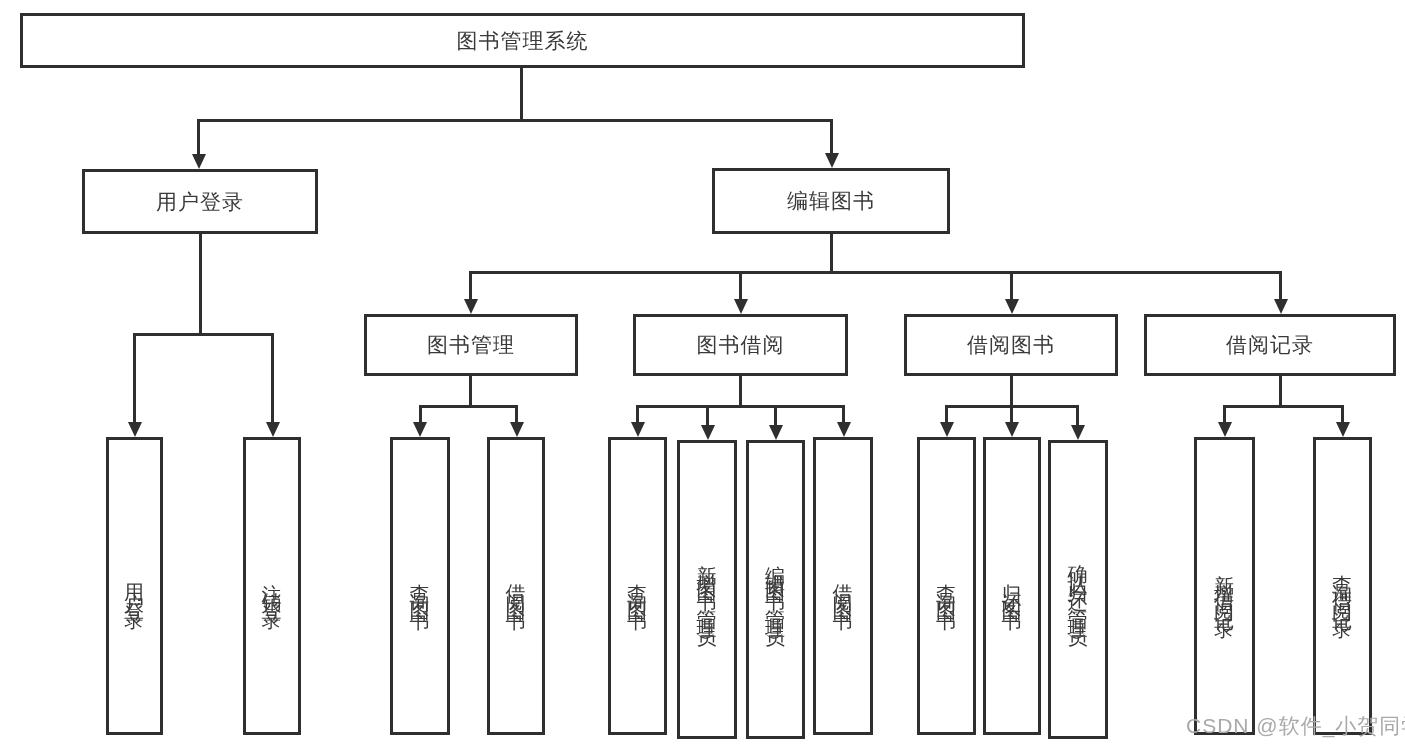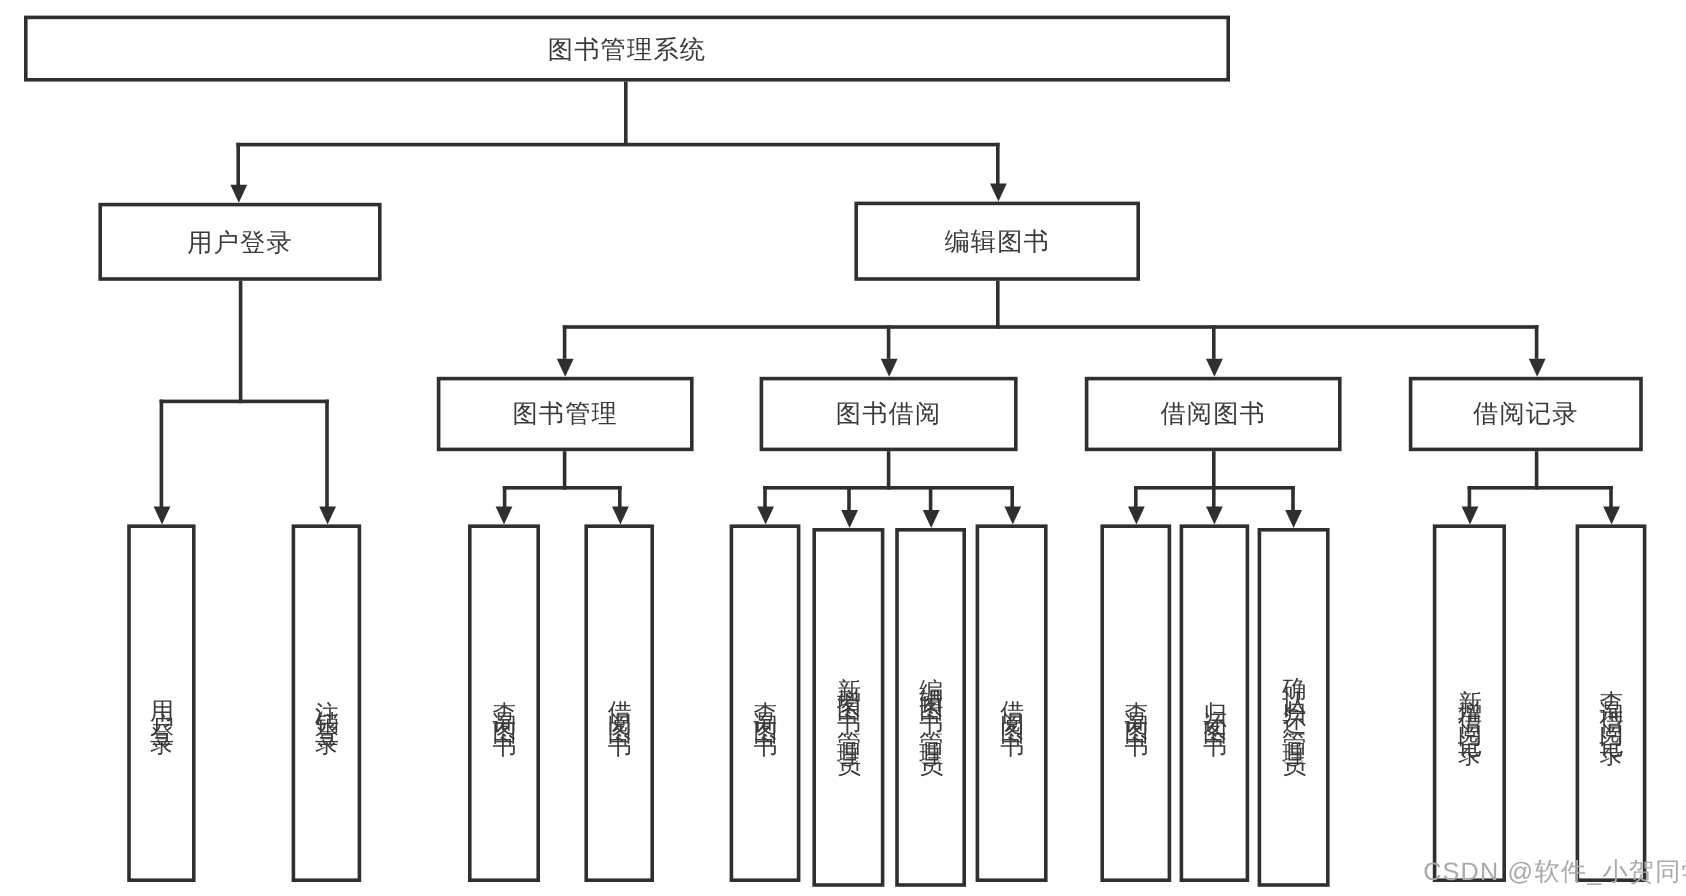--- a/index.html
+++ b/index.html
@@ -80,21 +80,21 @@
 
   <div class="box" style="left:364px;top:314px;width:214px;height:62px;">
     <span>图书管理</span>
   </div>
   <div class="box" style="left:633px;top:314px;width:215px;height:62px;">
     <span>图书借阅</span>
   </div>
   <div class="box" style="left:904px;top:314px;width:214px;height:62px;">
     <span>借阅图书</span>
   </div>
-  <div class="box" style="left:1174px;top:314px;width:195px;height:62px;">
+  <div class="box" style="left:1144px;top:314px;width:252px;height:62px;">
     <span>借阅记录</span>
   </div>
 
   <div class="v" style="left:469px;top:376px;height:32px;"></div>
   <div class="h" style="left:419px;top:405px;width:99px;"></div>
   <div class="v" style="left:419px;top:405px;height:18px;"></div>
   <div class="arr" style="left:413px;top:422px;"></div>
   <div class="v" style="left:515px;top:405px;height:18px;"></div>
   <div class="arr" style="left:510px;top:422px;"></div>
 

